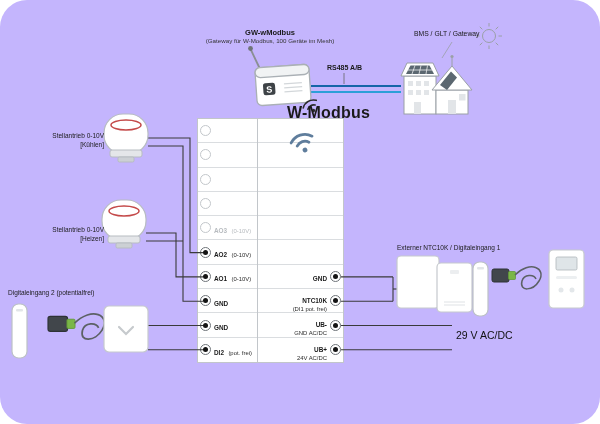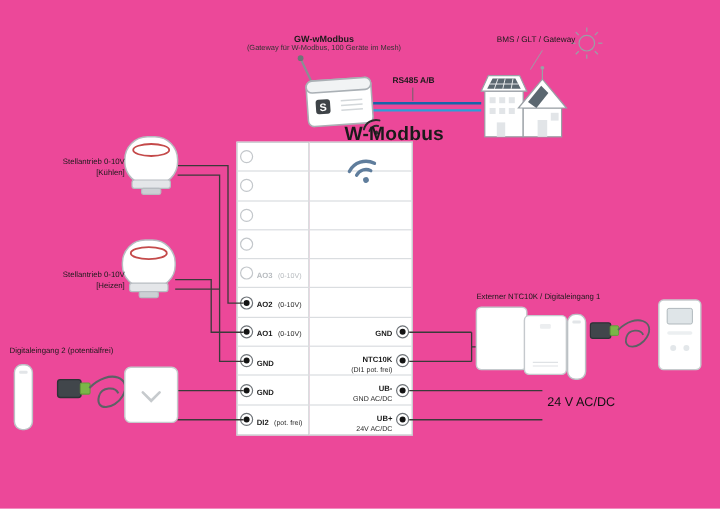--- a/index.html
+++ b/index.html
@@ -1,17 +1,17 @@
 <!DOCTYPE html>
 <html><head>
 <meta charset="utf-8">
 <style>
   html,body{margin:0;padding:0;background:#fff;}
-  .canvas{position:relative;width:600px;height:424px;background:#ec4899;overflow:hidden;
-          font-family:"Liberation Sans",sans-serif;color:#1a1a1a;}
+  .canvas{position:relative;width:600px;height:424px;background:#c4b5fd;overflow:hidden;
+          font-family:"Liberation Sans",sans-serif;color:#1a1a1a;border-radius:27px;}
   .abs{position:absolute;}
   
   .gw-title{left:185px;top:28px;width:170px;text-align:center;font-size:7.5px;font-weight:bold;z-index:6;}
   .gw-sub{left:165px;top:37px;width:210px;text-align:center;font-size:6.2px;color:#333;z-index:6;}
   .bms-label{left:414px;top:30px;font-size:6.8px;z-index:6;}
   .rs485-label{left:327px;top:64px;font-size:7px;font-weight:bold;z-index:6;}
   .wmodbus-label{left:287px;top:104px;font-size:16px;font-weight:bold;letter-spacing:.2px;z-index:6;}
   .power-label{left:456px;top:329px;font-size:10.5px;color:#111;z-index:6;}
   .dev-label{text-align:right;font-size:6.5px;line-height:1.4;z-index:6;}
   .lbl-kuehlen{left:28px;top:131px;width:76px;}
@@ -41,21 +41,21 @@
 </head>
 <body>
 
 <div class="canvas">
 
   <div class="abs gw-title">GW-wModbus</div>
   <div class="abs gw-sub">(Gateway für W-Modbus, 100 Geräte im Mesh)</div>
   <div class="abs bms-label">BMS / GLT / Gateway</div>
   <div class="abs rs485-label">RS485 A/B</div>
   <div class="abs wmodbus-label">W-Modbus</div>
-  <div class="abs power-label">24 V AC/DC</div>
+  <div class="abs power-label">29 V AC/DC</div>
 
   <div class="abs dev-label lbl-kuehlen">
     <div>Stellantrieb 0-10V</div>
     <div>[Kühlen]</div>
   </div>
   <div class="abs dev-label lbl-heizen">
     <div>Stellantrieb 0-10V</div>
     <div>[Heizen]</div>
   </div>
   <div class="abs lbl-di2">Digitaleingang 2 (potentialfrei)</div>

